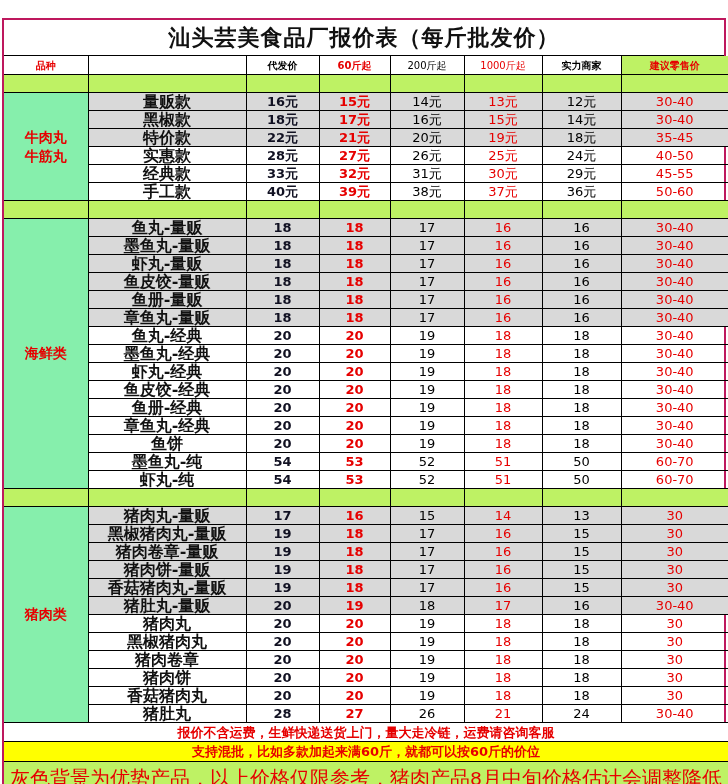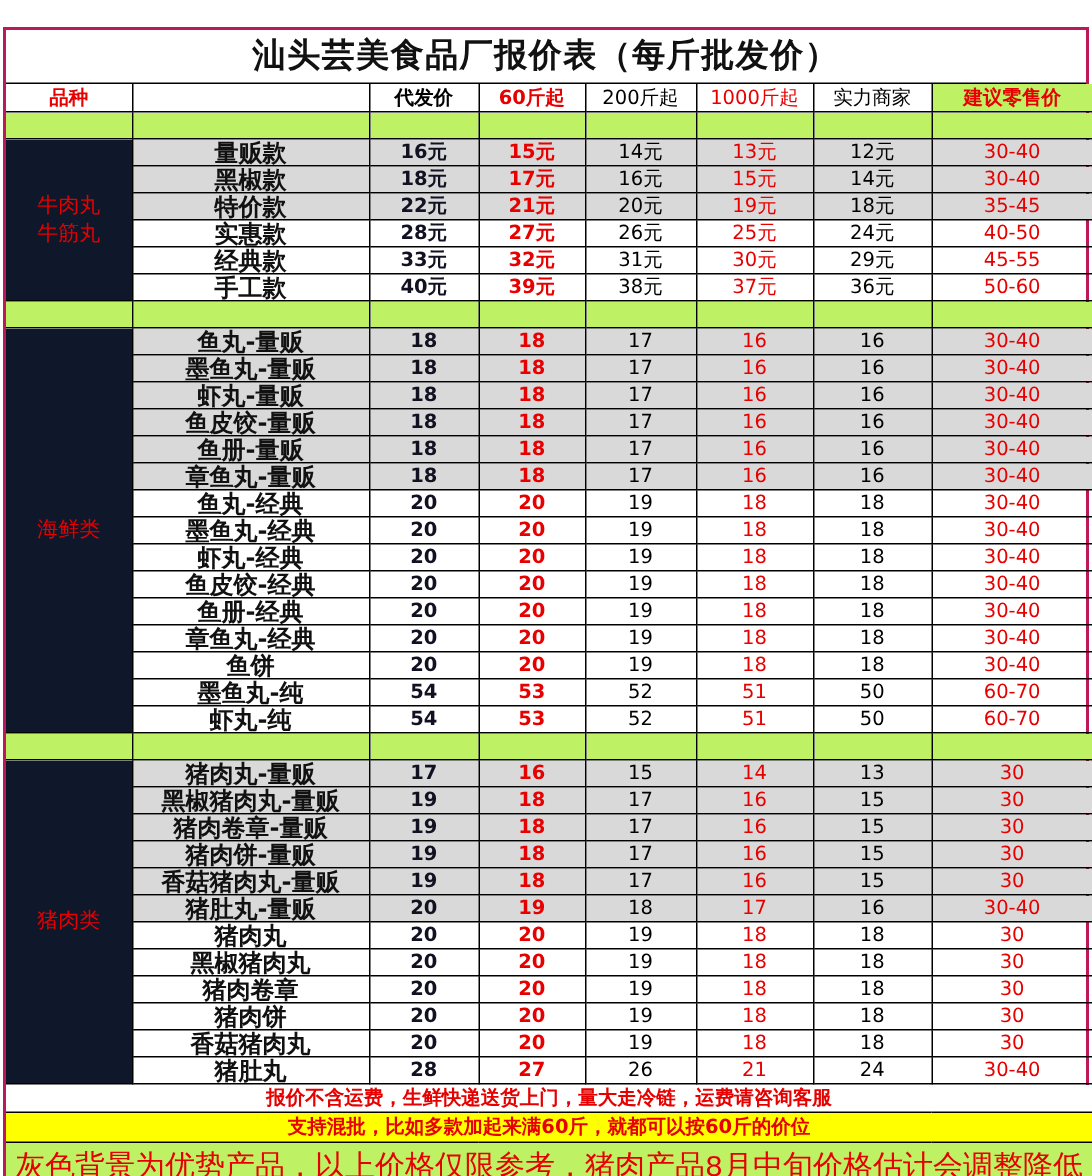--- a/index.html
+++ b/index.html
@@ -8,28 +8,28 @@
   .sheet { position:absolute; left:2px; top:18px; width:724px;
            border:2px solid #be185d; box-sizing:border-box; background:#fff; }
   .title { height:35px; line-height:35px; text-align:center; font-size:22px;
            font-weight:bold; color:#111; border-bottom:1px solid #000; letter-spacing:1px; }
   table { border-collapse:collapse; width:100%; table-layout:fixed; }
   td { border:1px solid #000; height:17px; padding:0; text-align:center;
        font-size:13px; line-height:17px; white-space:nowrap; overflow:hidden; }
   tr:first-child td { border-top:none; }
   td:first-child { border-left:none; }
   td:last-child { border-right:none; }
-  .hdr td { height:18px; font-weight:bold; font-size:13px; }
+  .hdr td { height:18px; font-weight:bold; font-size:10px; }
   .red { color:#e60000; }
   .blk { color:#000; }
   .navy { color:#111122; }
   .b { font-weight:bold; }
   .yellow td, td.yellow { background:#bef264; }
   .gray td.g { background:#d9d9d9; }
-  .cat { color:#e60000; font-weight:normal; font-size:14px; line-height:19px; background:#0f172a; }
+  .cat { color:#e60000; font-weight:bold; font-size:14px; line-height:19px; background:#86efac; }
   .name { font-weight:bold; color:#111; font-size:16px; }
   .foot td { border-left:none; border-right:none;margin-left:20px; }
   .f1 td { height:18px; color:#e60000; font-weight:bold; font-size:13px; background:#fff; }
   .f2 td { height:19px; color:#e60000; font-weight:bold; font-size:13px; background:#ffff00; }
   .f3 td { height:34px; color:#e60000; font-size:20px; font-family:Liberation Mono, monospace;
            background:#bef264; border-bottom:none; }
 </style>
 </head>
 <body>
 
@@ -47,21 +47,21 @@
         <col style="width:107px">
     </colgroup>
     <tbody id="tbody">
       <tr class="hdr">
         <td class="red">品种</td>
         <td></td>
         <td class="blk">代发价</td>
         <td class="red">60斤起</td>
         <td class="blk" style="font-weight:normal">200斤起</td>
         <td class="red" style="font-weight:normal">1000斤起</td>
-        <td class="blk" style="font-weight:normal">实力商家</td>
+        <td class="blk" style="font-weight:bold">实力商家</td>
         <td class="red yellow">建议零售价</td>
       </tr>
     <tr class="yellow">
           <td></td>
           <td></td>
           <td></td>
           <td></td>
           <td></td>
           <td></td>
           <td></td>

